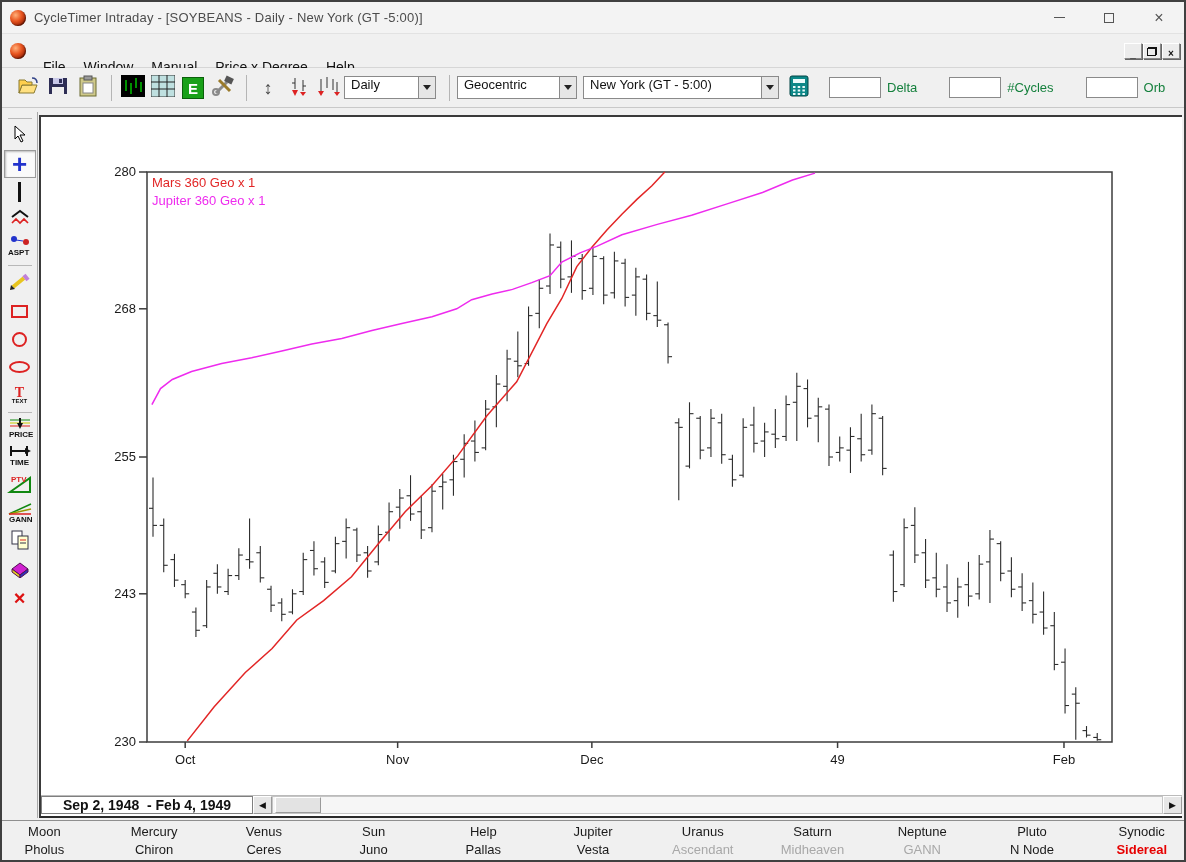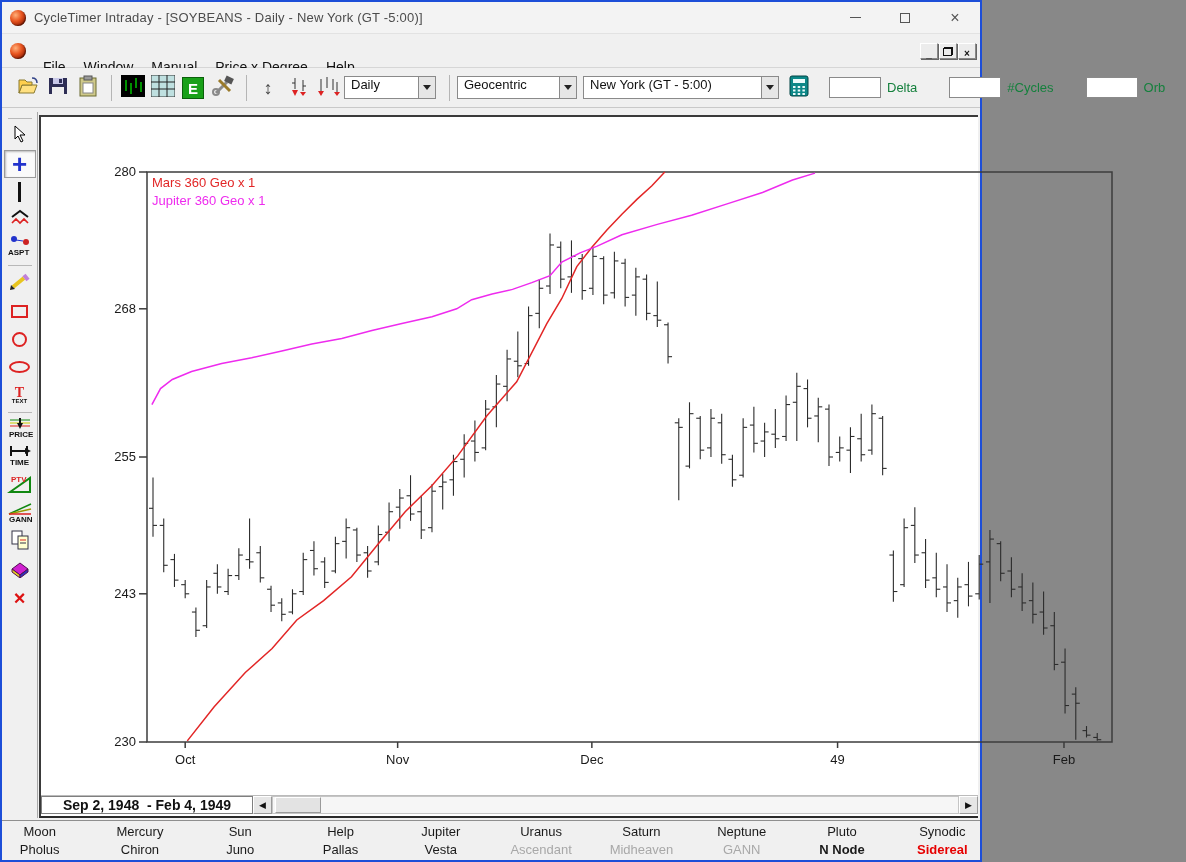--- a/index.html
+++ b/index.html
@@ -1,19 +1,19 @@
 <!DOCTYPE html>
 <html><head>
 <meta charset="utf-8">
 <style>
   * { box-sizing: border-box; margin: 0; padding: 0; }
   html,body { width:1186px; height:862px; overflow:hidden; background:#888;
               font-family:"Liberation Sans", sans-serif; }
-  .window { position:relative; width:982px; height:862px; background:#f0f0f0;
-            border:2px solid #1d4ed8; }
+  .window { position:relative; width:1186px; height:862px; background:#f0f0f0;
+            border:2px solid #404040; }
 
   
   .titlebar { position:absolute; left:0; top:0; right:0; height:32px; background:#f3f3f3;
               display:flex; align-items:center; border-bottom:1px solid #e2e2e2;}
   .app-icon { width:16px; height:16px; border-radius:50%; margin:0 8px 0 8px; flex:none;
               background: radial-gradient(circle at 35% 32%, #ffb07a 0%, #e85520 40%, #8c1a00 80%, #3c0a00 100%);
               box-shadow: inset -1px -1px 1px rgba(0,0,0,.4); }
   .title-text { font-size:13px; color:#4c4c4c; letter-spacing:.2px; }
   .title-controls { margin-left:auto; display:flex; height:100%; }
   .tbtn { width:50px; height:100%; display:flex; align-items:center; justify-content:center; color:#555; }
@@ -70,21 +70,21 @@
   .scroll-track { flex:1; background:#f6f6f6; border:1px solid #c5c5c5; position:relative; }
   .scroll-thumb { position:absolute; left:2px; top:0; width:46px; height:100%; background:#e3e3e3;
                   border:1px solid #9a9a9a; border-top-color:#fff; border-left-color:#fff; }
 
   
   .planetpanel { position:absolute; left:0; bottom:0; right:0; height:40px; background:#f0f0f0;
                  border-top:1px solid #8f8f8f; display:flex;gap:25px; }
   .planet-col { flex:1; display:flex; flex-direction:column; align-items:center; justify-content:center; }
   .planet-label { font-size:13px; line-height:18px; color:#1a1a1a; }
   .planet-label.dim { color:#a8a8a8; }
-  .planet-label.bold { font-weight:bold; }
+  .planet-label.bold { font-weight:normal; }
   .planet-label.red-bold { color:#e60000; font-weight:bold; }
 </style>
 </head>
 <body>
 
 <div class="window">
 
   <div class="titlebar">
     <div class="app-icon"></div>
     <div class="title-text">CycleTimer Intraday - [SOYBEANS - Daily - New York (GT -5:00)]</div>
@@ -686,20 +686,24 @@
   <div class="planetpanel" id="planetpanel">
       <div class="planet-col">
         <div class="planet-label">Moon</div>
         <div class="planet-label">Pholus</div>
       </div>
       <div class="planet-col">
         <div class="planet-label">Mercury</div>
         <div class="planet-label">Chiron</div>
       </div>
       <div class="planet-col">
+        <div class="planet-label">Venus</div>
+        <div class="planet-label">Ceres</div>
+      </div>
+      <div class="planet-col">
         <div class="planet-label">Sun</div>
         <div class="planet-label">Juno</div>
       </div>
       <div class="planet-col">
         <div class="planet-label">Help</div>
         <div class="planet-label">Pallas</div>
       </div>
       <div class="planet-col">
         <div class="planet-label">Jupiter</div>
         <div class="planet-label">Vesta</div>

